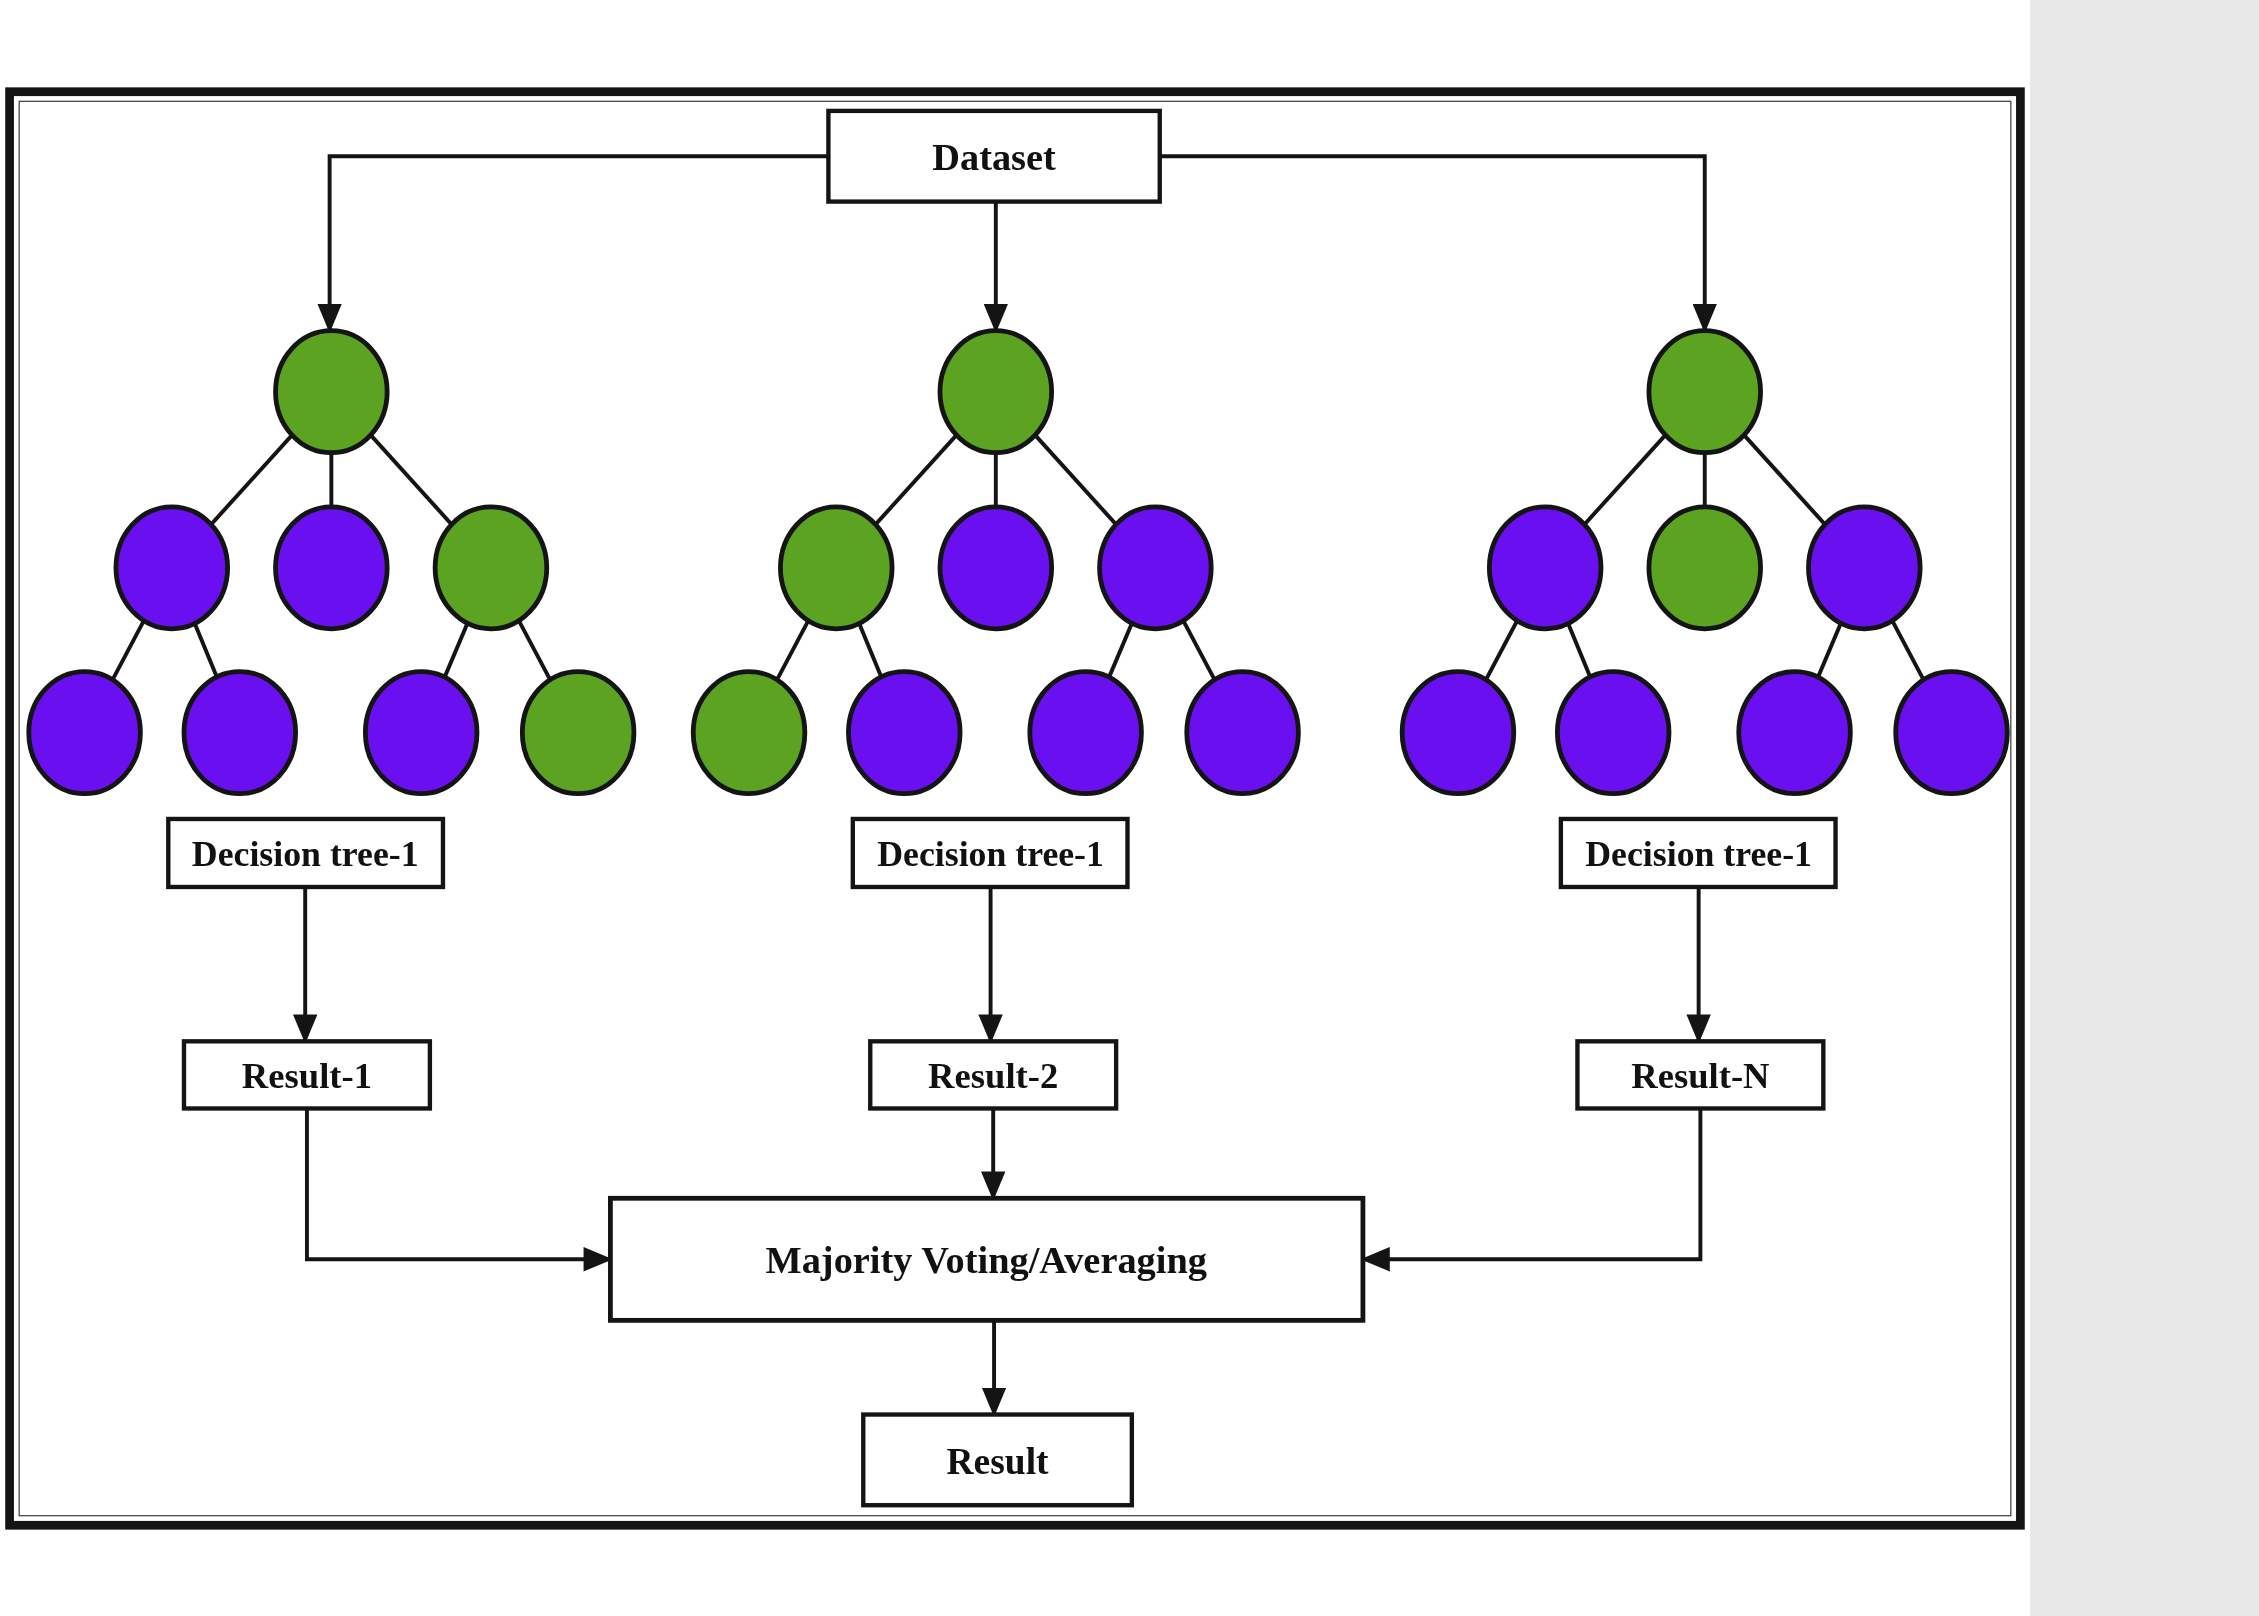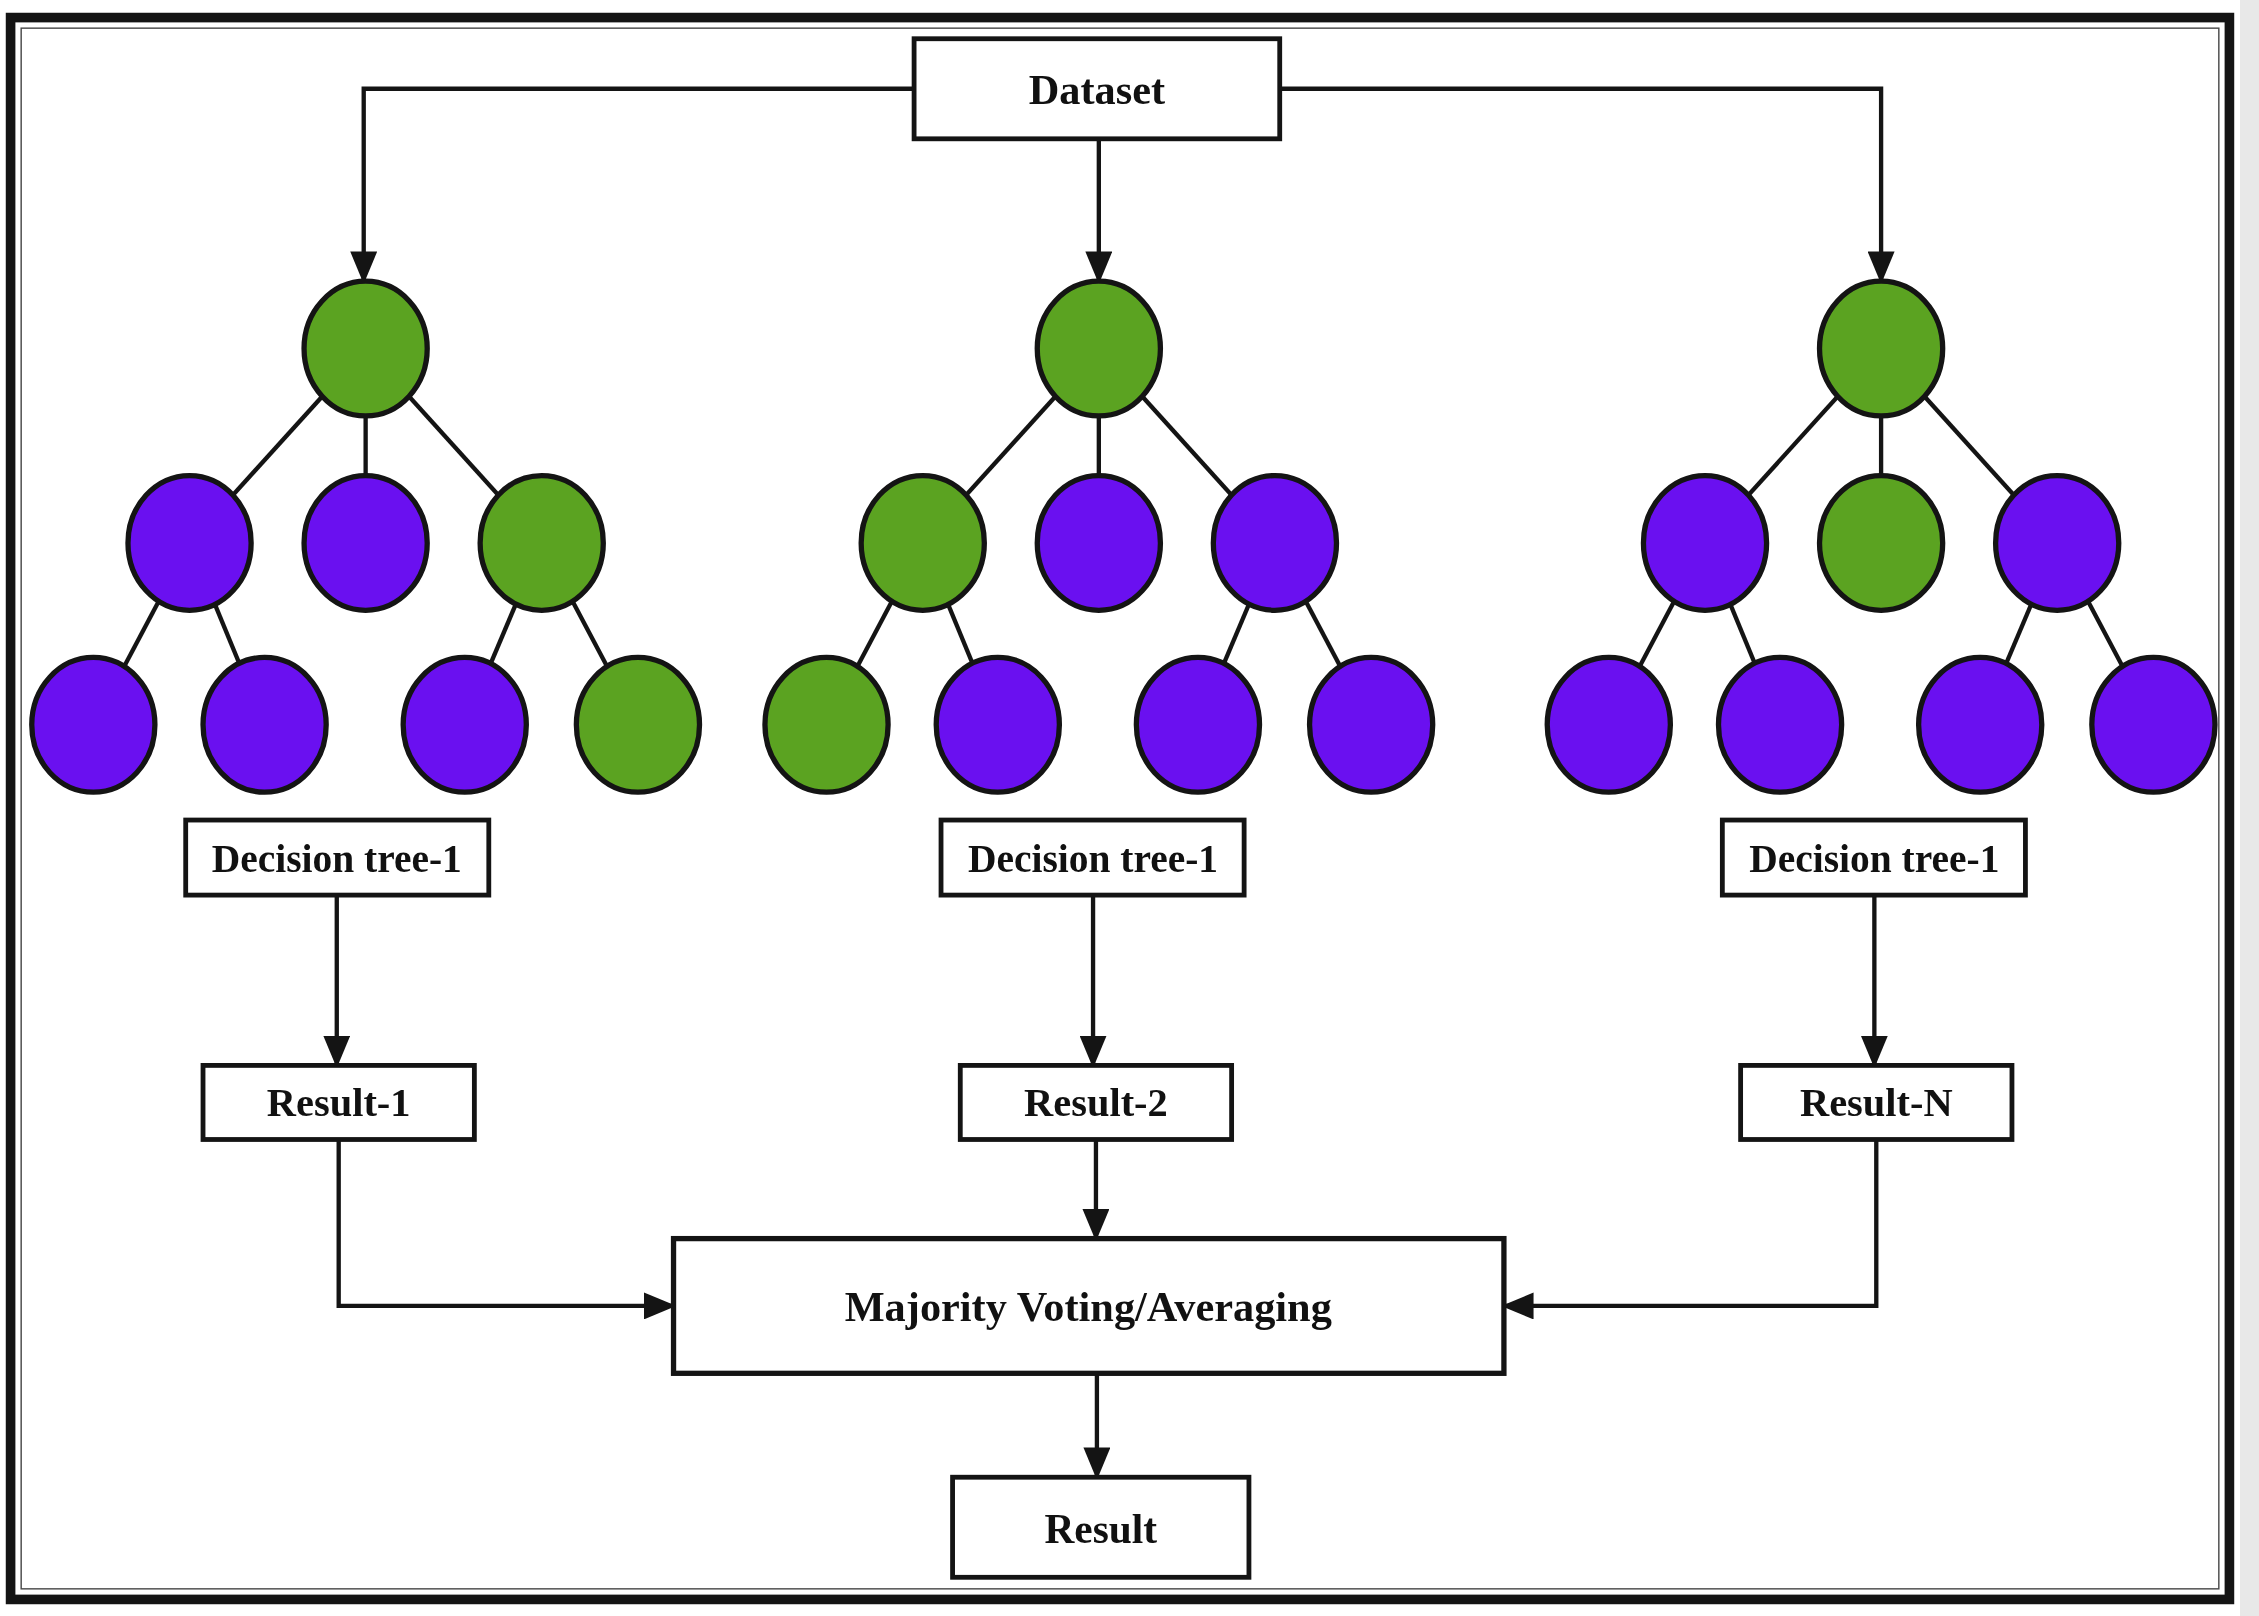--- a/index.html
+++ b/index.html
@@ -1,19 +1,19 @@
 <!DOCTYPE html>
 <html style="--line: #141414; --bg: #ffffff;"><head>
 <meta charset="utf-8">
 <style>
   :root { --line:#141414; --bg:#ffffff; }
   html,body { margin:0; padding:0; background:#e8e8e8; }
   .stage {
     position:relative;
-    width:2240px; height:1617px;
+    width:2030px; height:1617px;
     background:var(--bg);
     font-family:"Liberation Serif", serif;
   }
   svg { display:block; width:100%; height:100%; }
   .conn   { fill:none; stroke:var(--line); stroke-width:4.5; }
   .boxr   { fill:#ffffff; stroke:var(--line); stroke-width:5; }
   .boxr.thick { stroke-width:5.5; }
   .lbl    { fill:#111111; font-family:"Liberation Serif", serif; font-weight:bold;
             text-anchor:middle; font-size:42px; }
   .lbl.big { font-size:44px; }

